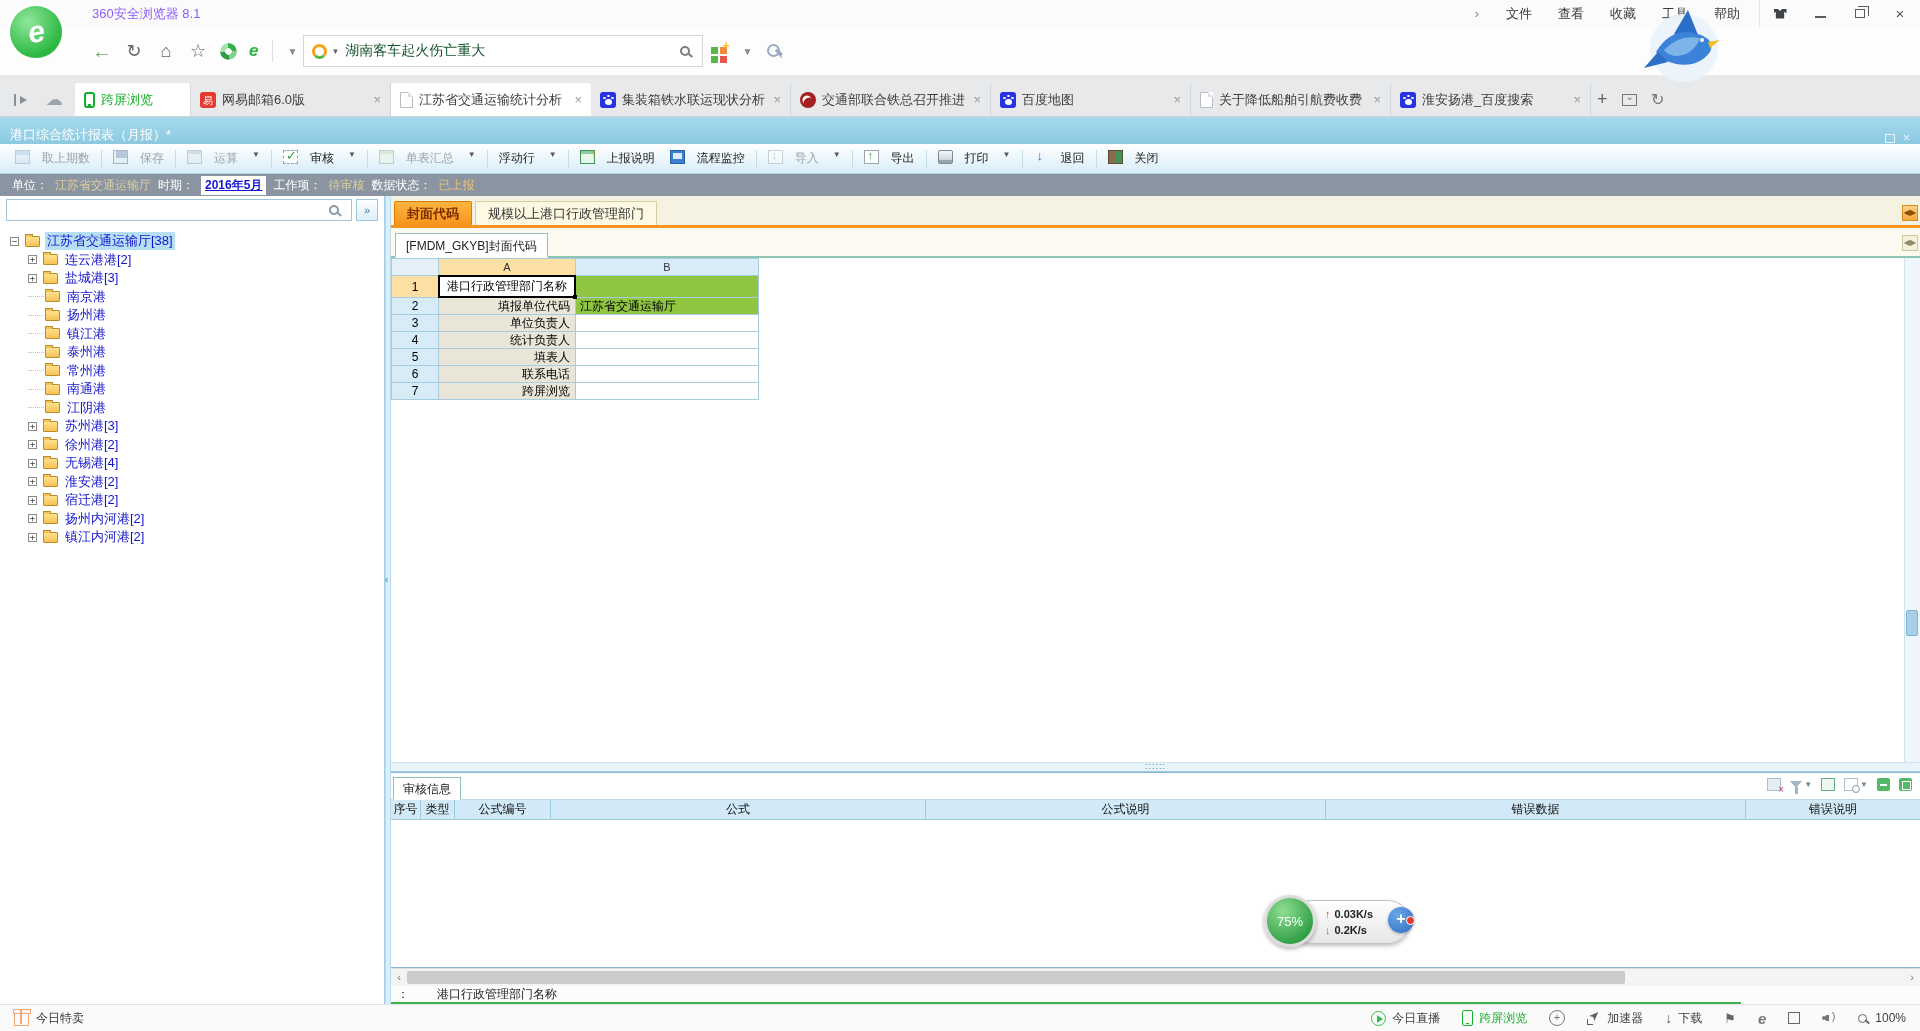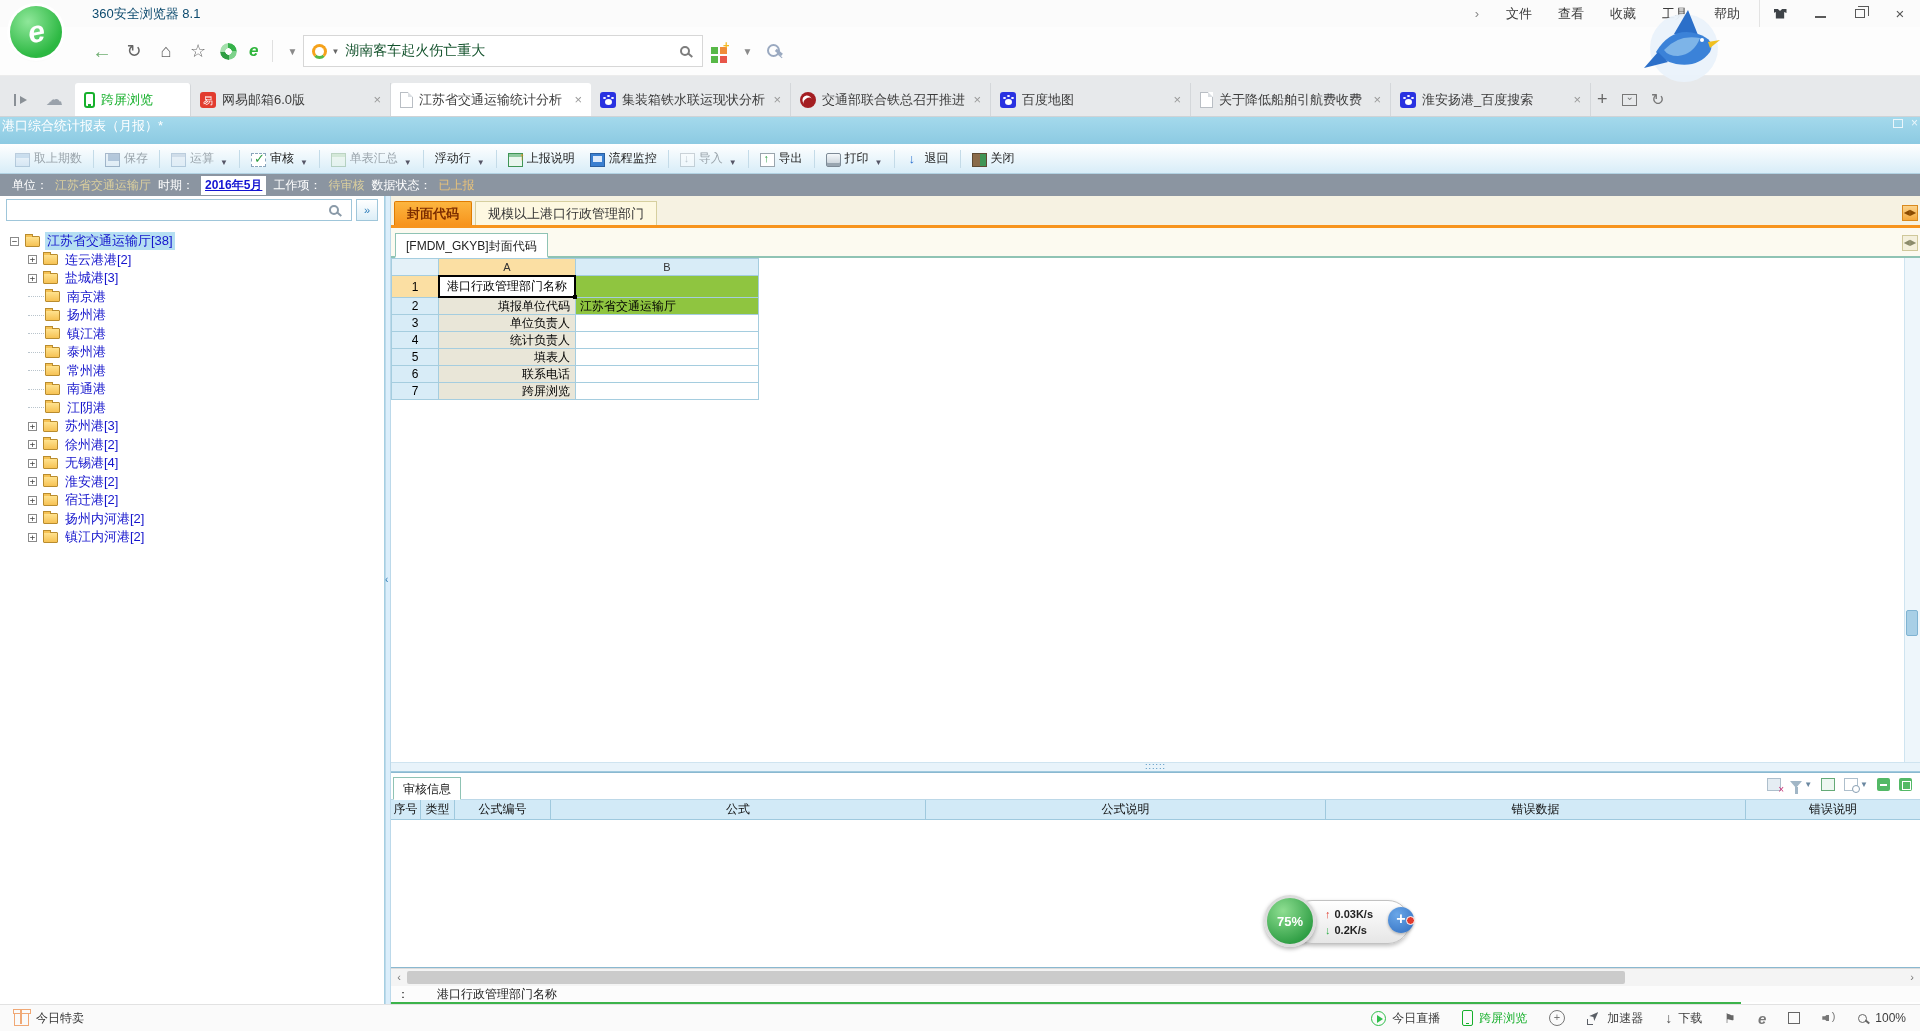--- a/index.html
+++ b/index.html
@@ -1,21 +1,21 @@
 <!DOCTYPE html>
 <html><head>
 <meta charset="utf-8">
 <style>
   *{box-sizing:border-box;margin:0;padding:0}
   body{margin:0;background:#444;font-family:"Liberation Sans","DejaVu Sans",sans-serif}
   .screen{position:relative;width:1920px;height:1031px;background:#fff;overflow:hidden;font-family:"Liberation Sans","DejaVu Sans",sans-serif}
 
   
   .titlebar{height:27px;background:#fbfbfb;display:flex;align-items:center;padding-left:92px;position:relative}
-  .win-title{font-size:13px;color:#0c4a6e}
+  .win-title{font-size:13px;color:#8b5cf6}
   .menus{margin-left:auto;display:flex;align-items:center;gap:0;margin-right:6px}
   .menu-chev{color:#888;font-size:13px;margin-right:14px}
   .menu-item{font-size:13px;color:#3c3c3c;padding:3px 13px;cursor:default}
   .win-controls{display:flex;align-items:center;border-left:1px solid #e3e3e3;height:27px}
   .win-btn{width:40px;height:27px;display:flex;align-items:center;justify-content:center;color:#555}
   .ic-skin{width:13px;height:10px;background:#3e4348;clip-path:polygon(0 0,30% 0,50% 25%,70% 0,100% 0,100% 45%,82% 35%,82% 100%,18% 100%,18% 35%,0 45%)}
   .ic-min{width:11px;height:1px;border-bottom:2px solid #5a5a5a;margin-top:6px}
   .ic-max{width:10px;height:9px;border:1.5px solid #5a5a5a;position:relative}
   .ic-max::before{content:"";position:absolute;left:2px;top:-4px;width:10px;height:9px;border:1.5px solid #5a5a5a;border-bottom:none;border-left:none}
   .ic-close{font-size:15px;color:#555;line-height:1}
@@ -83,27 +83,27 @@
   .fv-mot{background:#a41e22;border-radius:50%}
   .fv-mot::before{content:"";position:absolute;left:3px;top:3px;width:10px;height:10px;border-radius:50%;border-top:3px solid #fff;transform:rotate(-35deg)}
   .tab-right{display:flex;align-items:center;height:33px;margin-left:6px;gap:14px;color:#666}
   .ic-plus{font-size:18px;color:#666}
   .ic-tablist{width:15px;height:12px;border:1.5px solid #777;position:relative}
   .ic-tablist::after{content:"⌄";position:absolute;left:3px;top:-4px;font-size:10px;color:#777}
   .ic-undo{font-size:16px;color:#777;transform:scaleX(-1)}
 
   
   .page{position:relative;height:888px;border-top:1px solid #cfd3d6}
-  .page-title{height:27px;background:linear-gradient(#a4d9ec,#8ccae2);color:#fff;font-size:13px;display:flex;align-items:flex-start;padding:0 2px}
+  .page-title{height:27px;background:linear-gradient(#a4d9ec,#8ccae2);color:#fff;font-size:13px;display:flex;align-items:flex-end;padding:0 10px}
   .pt-controls{margin-left:auto;display:flex;gap:8px;align-items:center}
   .pt-box{width:10px;height:9px;border:1.5px solid #eaf6fb}
   .pt-x{color:#eaf6fb;font-size:12px;line-height:1}
 
   .app-toolbar{height:30px;background:linear-gradient(#ffffff,#d8edf8);border-bottom:1px solid #b2d2e3;display:flex;align-items:center;padding:0 8px;gap:1px}
-  .tb-btn{display:flex;align-items:flex-end;gap:4px;font-size:12px;color:#222;padding:3px 7px;white-space:nowrap}
+  .tb-btn{display:flex;align-items:flex-start;gap:12px;font-size:12px;color:#222;padding:3px 7px;white-space:nowrap}
   .tb-btn.disabled{color:#9aa4ab}
   .tb-btn.disabled .ti{opacity:.45}
   .tb-caret{font-size:8px;color:#556;margin-left:2px}
   .tb-sep{width:1px;height:18px;background:#c4dbe8;margin:0 3px}
   .ti{width:15px;height:14px;display:inline-block;position:relative;flex:none}
   .ti-prev{background:linear-gradient(#eaf2fa,#c7d9ec);border:1px solid #7a99b8;box-shadow:inset 0 4px 0 #9fc0de}
   .ti-save{background:#6f8fb5;border:1px solid #4d6b90;box-shadow:inset 2px -5px 0 #dfe9f3}
   .ti-calc{background:#dde7f2;border:1px solid #7a99b8;box-shadow:inset 0 3px 0 #aabdd4}
   .ti-check{background:#fff;border:1px dashed #8aa5bb}
   .ti-check::after{content:"✓";position:absolute;left:2px;top:-3px;color:#2f9e43;font-size:13px;font-weight:bold}
@@ -239,21 +239,21 @@
   .ic-speaker::after{content:")";position:absolute;right:1px;top:-1px;color:#777;font-size:11px}
   .ic-mag2{width:9px;height:9px;border:1.5px solid #666;border-radius:50%;position:relative;margin-right:2px}
   .ic-mag2::after{content:"";position:absolute;width:5px;height:1.5px;background:#666;right:-4px;bottom:-1px;transform:rotate(40deg)}
 
   
   .speed{position:absolute;left:1264px;top:893px;width:150px;height:58px;z-index:70}
   .speed-pill{position:absolute;left:26px;top:7px;width:120px;height:44px;border-radius:22px;background:linear-gradient(#ffffff,#e6e6e6);border:1px solid #c2c2c2;box-shadow:0 2px 4px rgba(0,0,0,.25);padding:5px 0 0 34px}
   .speed-row{display:flex;align-items:center;gap:4px;font-size:11px;font-weight:bold;color:#222;line-height:16px}
   .arr-up{color:#e03c2f;font-size:11px}
   .arr-dn{color:#2faf4a;font-size:11px}
-  .speed-ball{position:absolute;left:0;top:2px;width:52px;height:52px;border-radius:50%;background:radial-gradient(circle at 35% 28%,#8ede91,#2f9e44 75%);border:3px solid #dcdcdc;box-shadow:0 2px 4px rgba(0,0,0,.3);display:flex;align-items:center;justify-content:center;color:#fff;font-size:13px;font-weight:bold}
+  .speed-ball{position:absolute;left:0;top:2px;width:52px;height:52px;border-radius:50%;background:radial-gradient(circle at 35% 28%,#8ede91,#2f9e44 75%);border:3px solid #dcdcdc;box-shadow:0 2px 4px rgba(0,0,0,.3);display:flex;align-items:center;justify-content:center;color:#fff;font-size:13px;font-weight:normal}
   .speed-plus{position:absolute;right:0px;top:14px;width:26px;height:26px;border-radius:50%;background:radial-gradient(circle at 35% 30%,#6aa7e8,#2f6dc0);color:#fff;font-size:16px;font-weight:bold;text-align:center;line-height:24px;box-shadow:0 1px 3px rgba(0,0,0,.3)}
   .speed-dot{position:absolute;right:-1px;top:9px;width:9px;height:9px;border-radius:50%;background:#e03c2f;border:1px solid #fff}
 </style>
 </head>
 <body>
 
 <div class="screen">
 
   <div class="titlebar">
     <div class="logo360">

